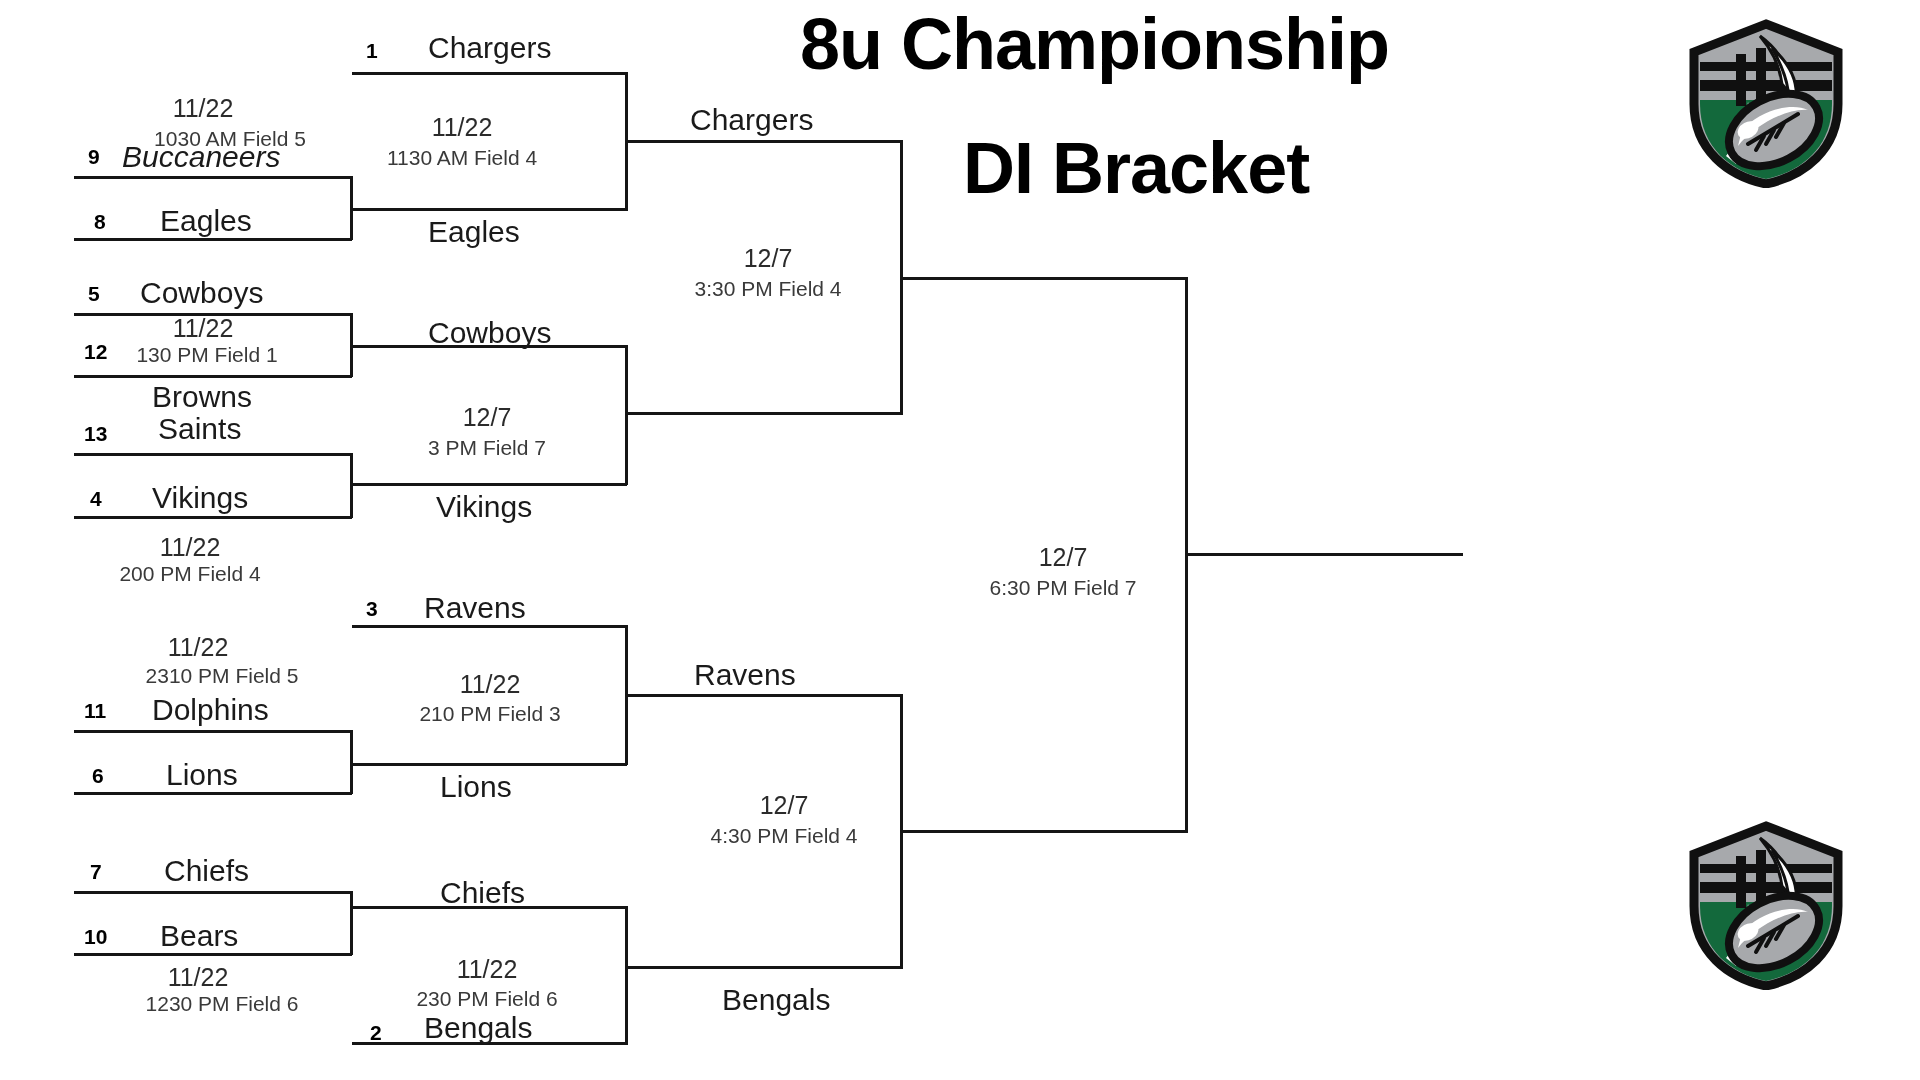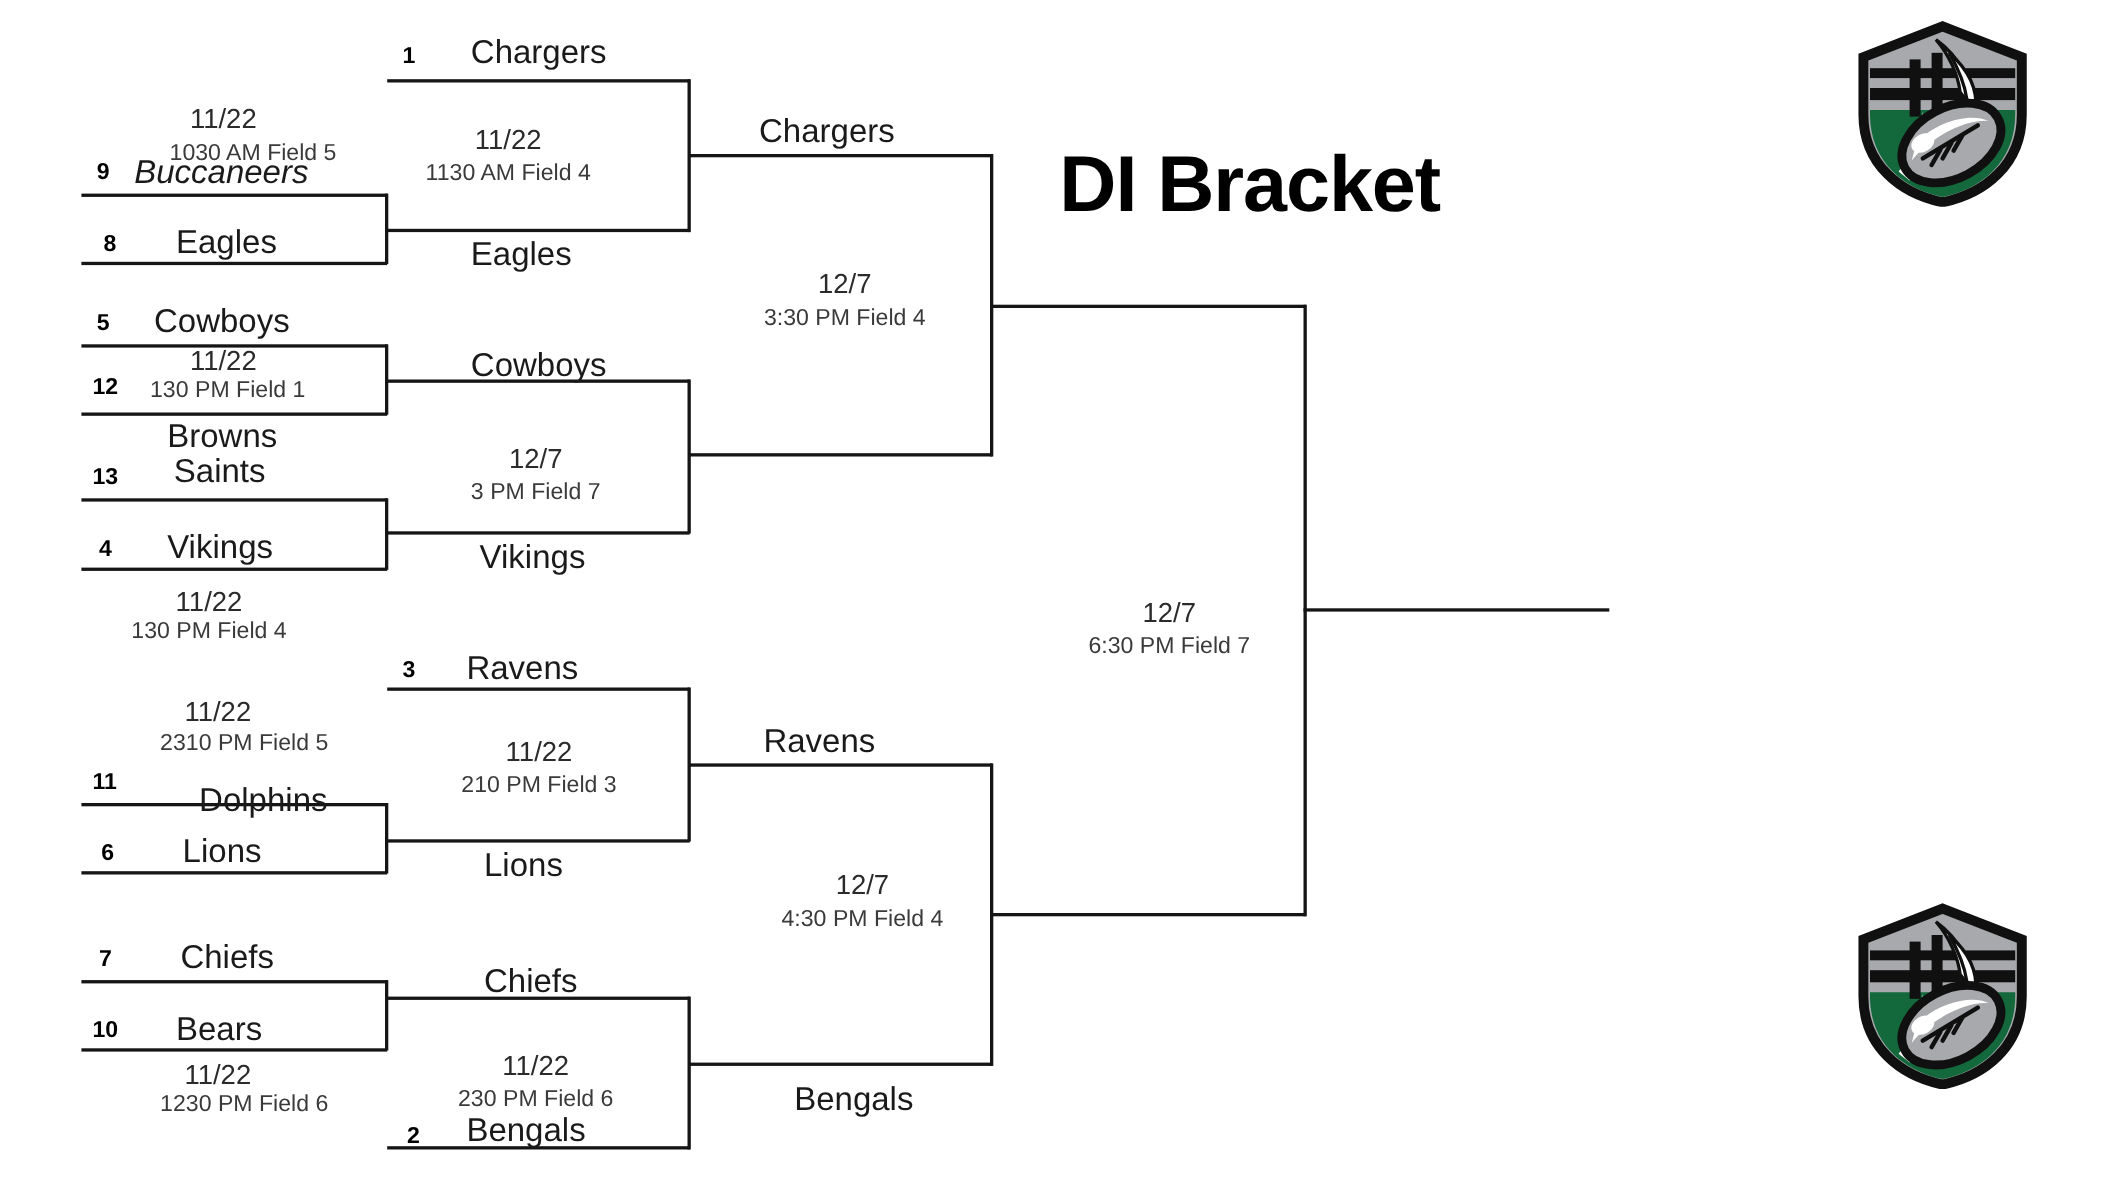--- a/index.html
+++ b/index.html
@@ -68,20 +68,21 @@
   
   .logo{position:absolute;width:160px;height:170px;}
   #logo-top{left:1686px;top:18px;}
   #logo-bottom{left:1686px;top:820px;}
 </style>
 </head>
 <body>
 
 <div id="stage">
 
+  <div class="title" id="title-line-1">8u Championship</div>
   <div class="title" id="title-line-2">DI Bracket</div>
 
   <div class="logo" id="logo-top">
     <svg viewBox="0 0 160 170" width="160" height="170">
       <path d="M80 6 L152 34 L152 86 C152 132 118 158 80 166 C42 158 8 132 8 86 L8 34 Z" fill="#A7A9AC" stroke="#101010" stroke-width="9"></path>
       <path d="M80 12 L146 38 L146 86 C146 128 114 152 80 160 L80 12 Z" fill="#A7A9AC"></path>
       <path d="M14 82 L146 82 L146 86 C146 130 114 154 80 161 C46 154 14 130 14 86 Z" fill="#13693C"></path>
       <rect x="14" y="44" width="132" height="9" fill="#101010"></rect>
       <rect x="14" y="62" width="132" height="11" fill="#101010"></rect>
       <rect x="50" y="36" width="10" height="52" fill="#101010"></rect>
@@ -152,28 +153,28 @@
   <div class="hline" style="left:74px;top:453px;width:278px;"></div>
   <div class="hline" style="left:74px;top:516px;width:278px;"></div>
   <div class="vline" style="left:350px;top:453px;height:65px;"></div>
 
   <div class="seed" style="left:84px;top:423px;">13</div>
   <div class="team" style="left:158px;top:414px;">Saints</div>
   <div class="seed" style="left:90px;top:488px;">4</div>
   <div class="team" style="left:152px;top:483px;">Vikings</div>
 
   <div class="mdate ctr" style="left:190px;top:535px;">11/22</div>
-  <div class="mtime ctr" style="left:190px;top:563px;">130 PM Field 4</div>
+  <div class="mtime ctr" style="left:190px;top:563px;">200 PM Field 4</div>
 
   <div class="hline" style="left:74px;top:730px;width:278px;"></div>
   <div class="hline" style="left:74px;top:792px;width:278px;"></div>
   <div class="vline" style="left:350px;top:730px;height:64px;"></div>
 
   <div class="seed" style="left:84px;top:700px;">11</div>
-  <div class="team" style="left:152px;top:713px;margin-left:29px;">Dolphins</div>
+  <div class="team" style="left:152px;top:695px;">Dolphins</div>
   <div class="seed" style="left:92px;top:765px;">6</div>
   <div class="team" style="left:166px;top:760px;">Lions</div>
 
   <div class="mdate ctr" style="left:198px;top:635px;">11/22</div>
   <div class="mtime ctr" style="left:222px;top:665px;">2310 PM Field 5</div>
 
   <div class="hline" style="left:74px;top:891px;width:278px;"></div>
   <div class="hline" style="left:74px;top:953px;width:278px;"></div>
   <div class="vline" style="left:350px;top:891px;height:64px;"></div>
 

